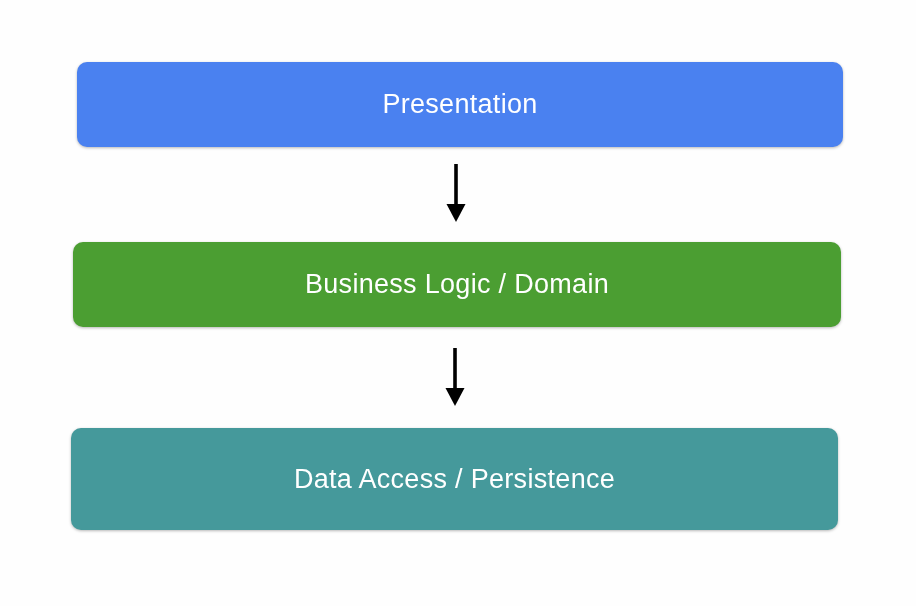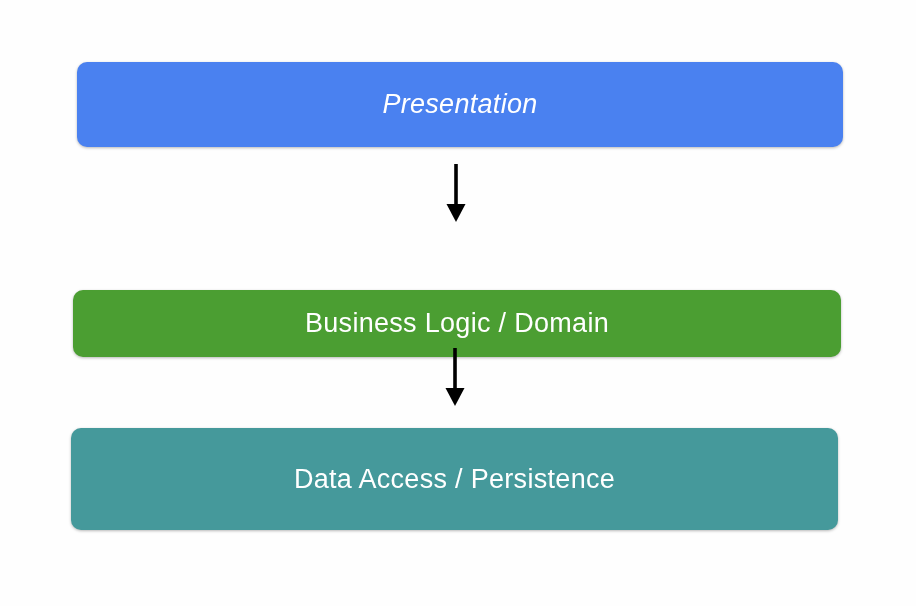--- a/index.html
+++ b/index.html
@@ -25,22 +25,22 @@
     justify-content: center;
     border-radius: 10px;
     box-shadow: 0 1px 3px rgba(0,0,0,0.28);
     color: #ffffff;
     font-size: 27px;
     font-weight: 400;
     letter-spacing: 0.3px;
     text-align: center;
   }
 
-  #box-presentation { left: 77px; top: 62px;  width: 766px; height: 85px; font-style: italic; }
-  #box-business     { left: 73px; top: 242px; width: 768px; height: 67px; margin-top: 48px; }
+  #box-presentation { left: 77px; top: 62px;  width: 766px; height: 85px; }
+  #box-business     { left: 73px; top: 242px; width: 768px; height: 85px; }
   #box-data         { left: 71px; top: 428px; width: 767px; height: 102px; }
 
   .connector {
     position: absolute;
     width: 24px;
     height: 60px;
     color: #000000;
   }
 
   #arrow-1 { left: 444px; top: 163px; }

